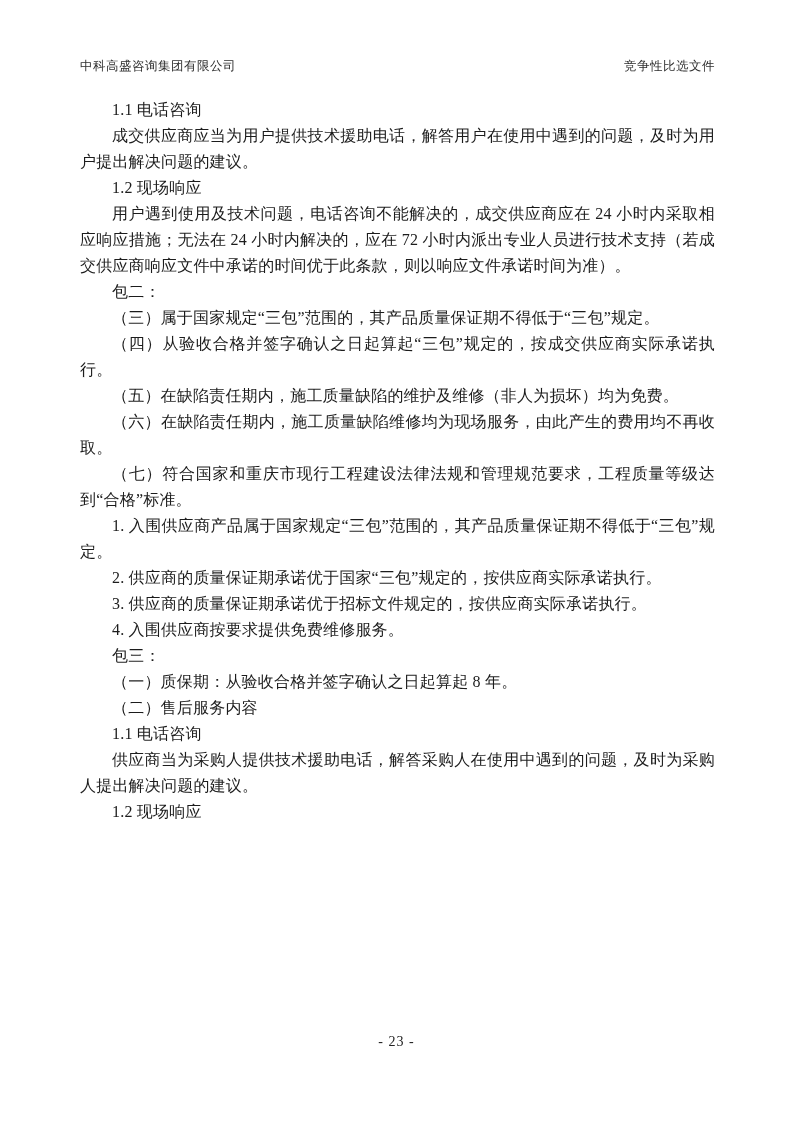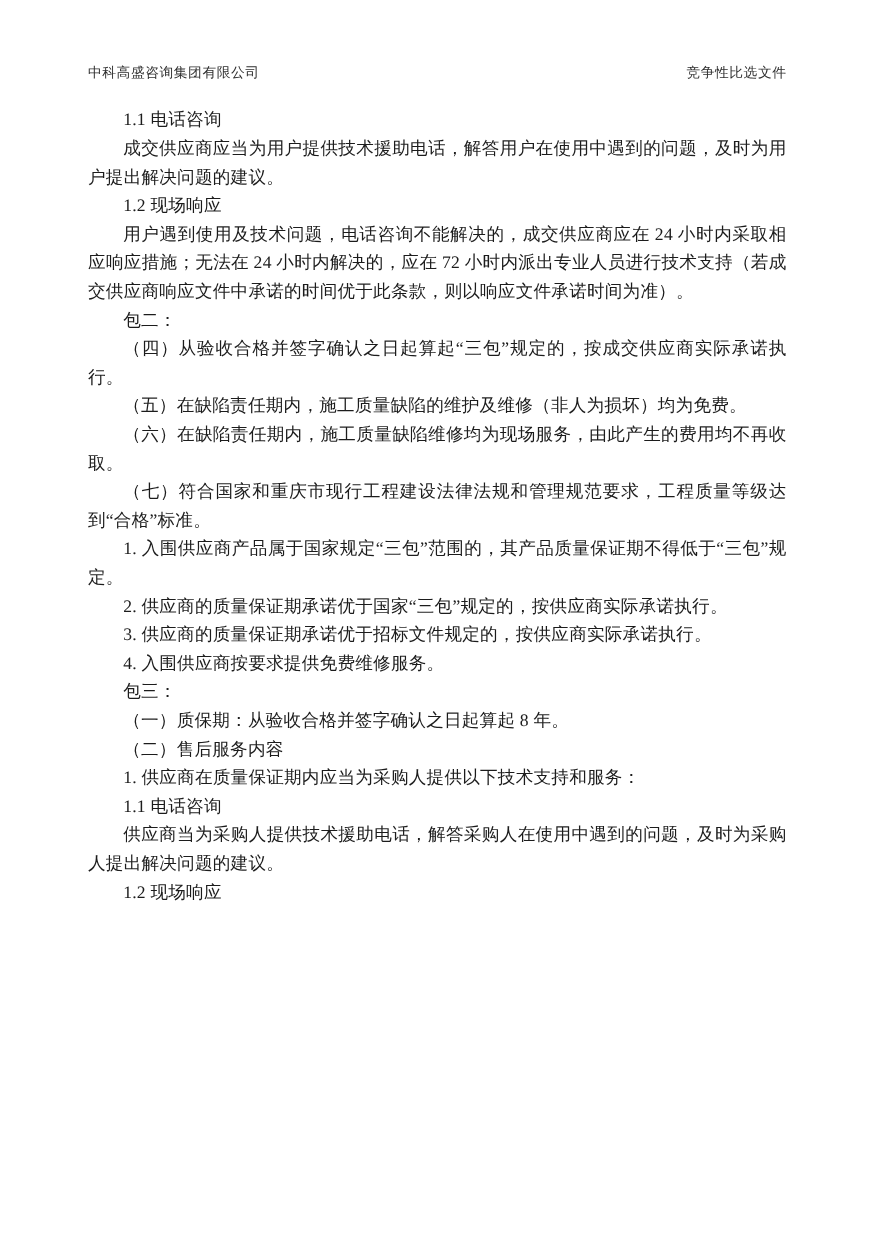--- a/index.html
+++ b/index.html
@@ -59,30 +59,33 @@
     <div class="doc-header">
       <span>中科高盛咨询集团有限公司</span>
       <span>竞争性比选文件</span>
     </div>
     <div class="doc-body">
       <p class="para">1.1 电话咨询</p>
       <p class="para">成交供应商应当为用户提供技术援助电话，解答用户在使用中遇到的问题，及时为用户提出解决问题的建议。</p>
       <p class="para">1.2 现场响应</p>
       <p class="para">用户遇到使用及技术问题，电话咨询不能解决的，成交供应商应在 24 小时内采取相应响应措施；无法在 24 小时内解决的，应在 72 小时内派出专业人员进行技术支持（若成交供应商响应文件中承诺的时间优于此条款，则以响应文件承诺时间为准）。</p>
       <p class="para">包二：</p>
+      <p class="para">（三）属于国家规定“三包”范围的，其产品质量保证期不得低于“三包”规定。</p>
       <p class="para">（四）从验收合格并签字确认之日起算起“三包”规定的，按成交供应商实际承诺执行。</p>
       <p class="para">（五）在缺陷责任期内，施工质量缺陷的维护及维修（非人为损坏）均为免费。</p>
       <p class="para">（六）在缺陷责任期内，施工质量缺陷维修均为现场服务，由此产生的费用均不再收取。</p>
       <p class="para">（七）符合国家和重庆市现行工程建设法律法规和管理规范要求，工程质量等级达到“合格”标准。</p>
       <p class="para">1. 入围供应商产品属于国家规定“三包”范围的，其产品质量保证期不得低于“三包”规定。</p>
       <p class="para">2. 供应商的质量保证期承诺优于国家“三包”规定的，按供应商实际承诺执行。</p>
       <p class="para">3. 供应商的质量保证期承诺优于招标文件规定的，按供应商实际承诺执行。</p>
       <p class="para">4. 入围供应商按要求提供免费维修服务。</p>
       <p class="para">包三：</p>
       <p class="para">（一）质保期：从验收合格并签字确认之日起算起 8 年。</p>
       <p class="para">（二）售后服务内容</p>
-      <p class="para">1. 供应商在质量保证期内应当为采购人提供以下技术支持和服务：</p>
       <p class="para">1.1 电话咨询</p>
       <p class="para">供应商当为采购人提供技术援助电话，解答采购人在使用中遇到的问题，及时为采购人提出解决问题的建议。</p>
       <p class="para">1.2 现场响应</p>
     </div>
   </div>
+  <div class="doc-footer">
+    <span>- 23 -</span>
+  </div>
 </div>
 
 </body></html>

